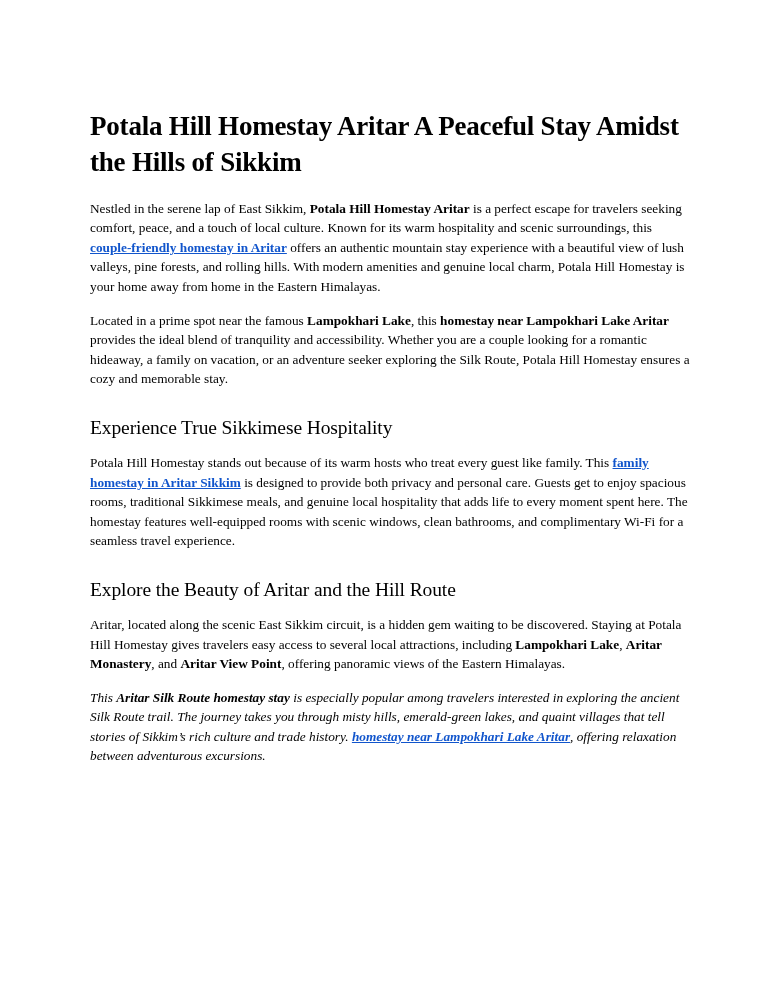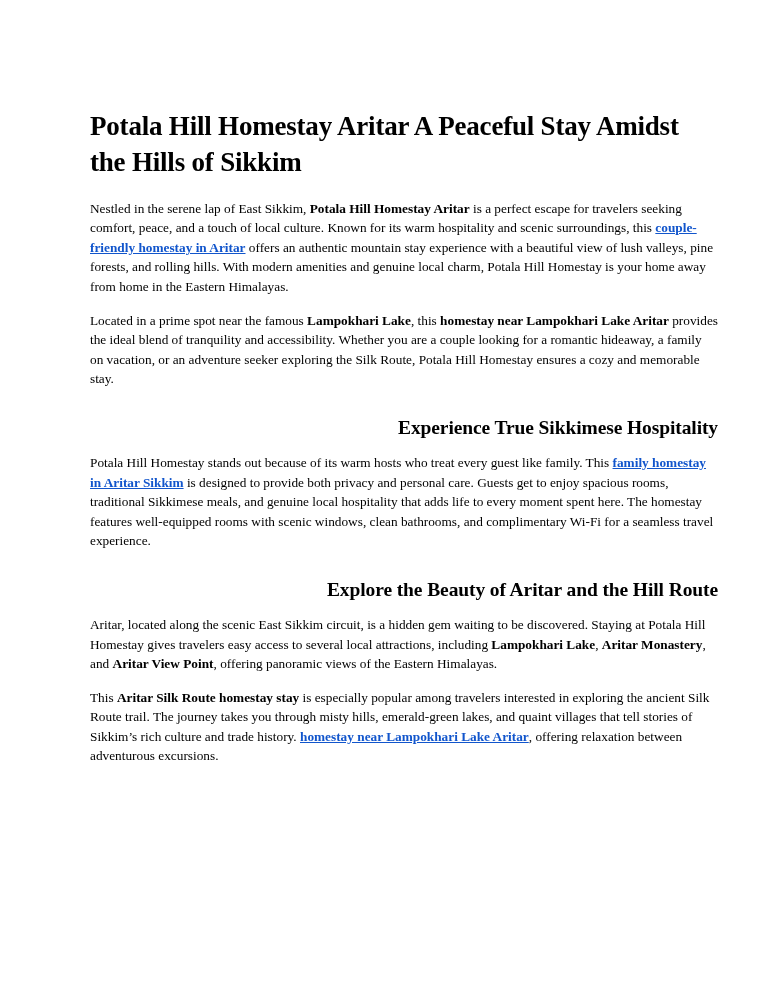--- a/index.html
+++ b/index.html
@@ -11,47 +11,46 @@
     width: 768px;
     height: 994px;
     font-family: "Liberation Serif", serif;
     color: #000000;
     overflow: hidden;
   }
   .page {
     box-sizing: border-box;
     width: 768px;
     height: 981px;
-    padding: 108px 50px 0 90px;
+    padding: 108px 74px 0 90px;
     background: #ffffff;
   }
   .doc-title {
     font-family: "Liberation Serif", serif;
     font-size: 27px;
     line-height: 1.35;
     font-weight: bold;
     margin: 0 0 18px 0;
     letter-spacing: -0.2px;
   }
   h2.section-heading {
     font-family: "Liberation Serif", serif;
     font-size: 19.5px;
     line-height: 1.3;
-    font-weight: bold;
-    margin: 26px 0 13px 13px;
+    font-weight: normal;
+    margin: 26px 0 13px 0;
     letter-spacing: -0.1px;
-    text-align: right;
   }
   p.para {
     font-size: 13.3px;
     line-height: 1.47;
     margin: 0 0 14px 0;
     text-align: left;
   }
-  .para:last-child { margin-bottom: 12px; }
+  .para:last-child { margin-bottom: 12px; font-style: italic; }
   b, strong { font-weight: bold; }
   a.doclink {
     color: #1155cc;
     text-decoration: underline;
     font-weight: bold;
     text-align: right;
   }
 </style>
 </head>
 <body>

